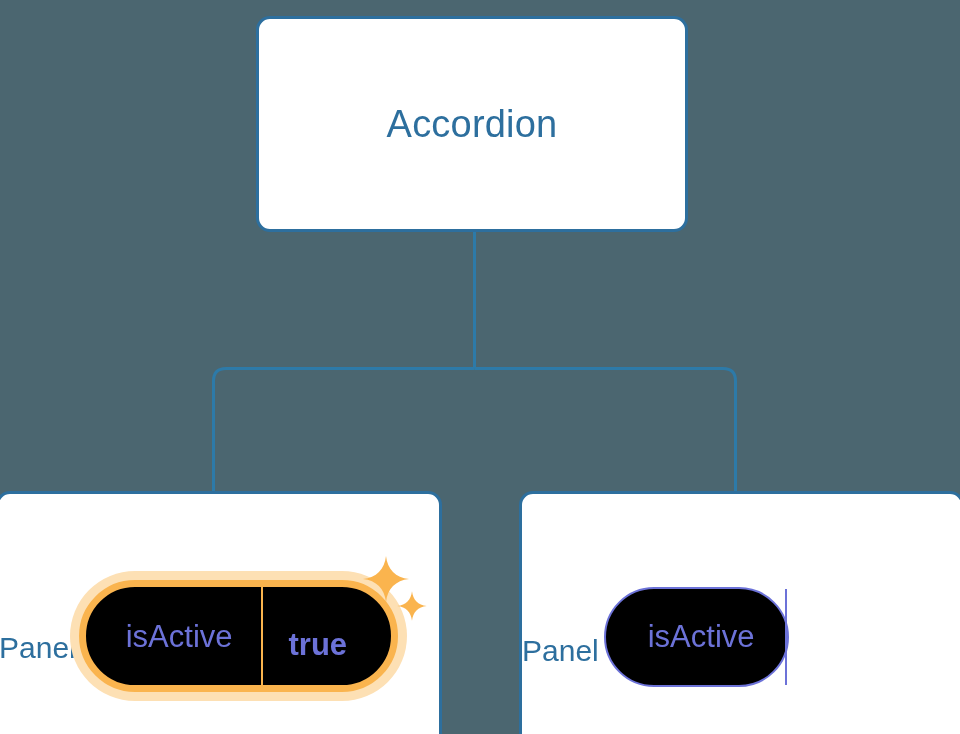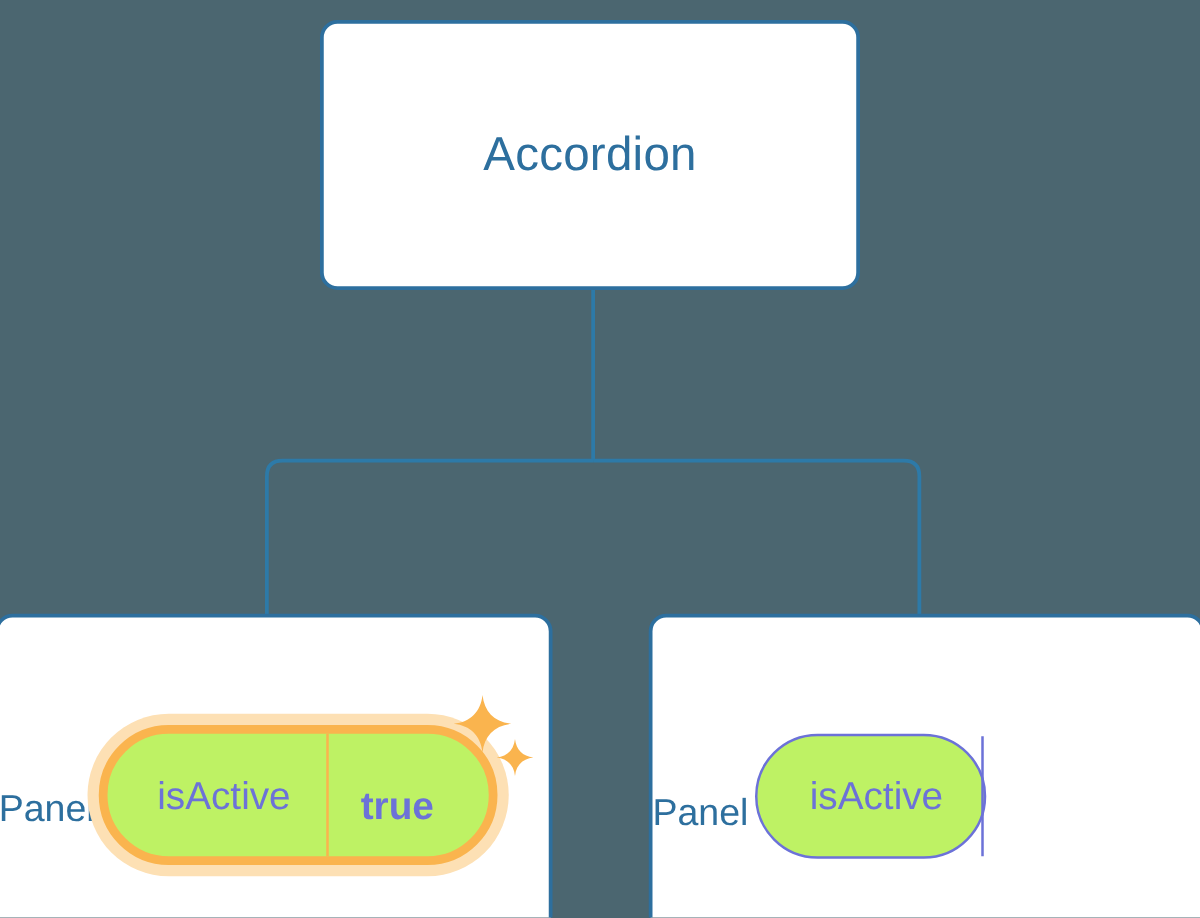--- a/index.html
+++ b/index.html
@@ -93,21 +93,21 @@
     display: inline-block;
   }
   #pill-wrap-left { margin-top: 23px; margin-left: 3px; }
   #pill-wrap-right { margin-top: 24px; margin-left: 5px; }
 
   .pill {
     position: relative;
     display: flex;
     align-items: stretch;
     box-sizing: border-box;
-    background: #bef264;
+    background: #000000;
     justify-content: center;
   }
 
   
   .pill-plain {
     border: 2px solid #6c72d8;
     border-radius: 999px;
     height: 100px;
   }
   .pill-plain .pill-key {

